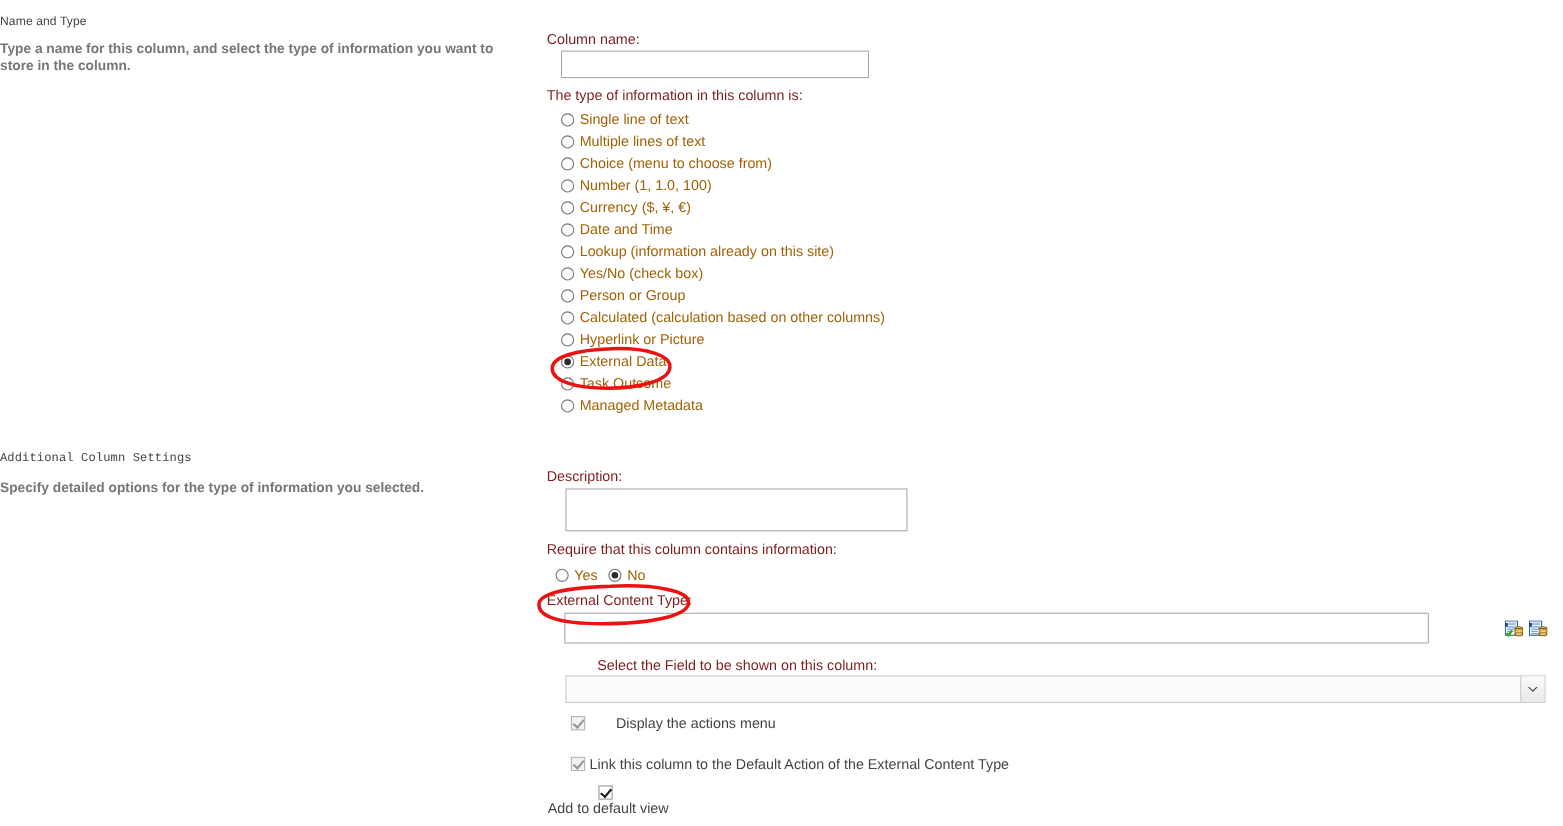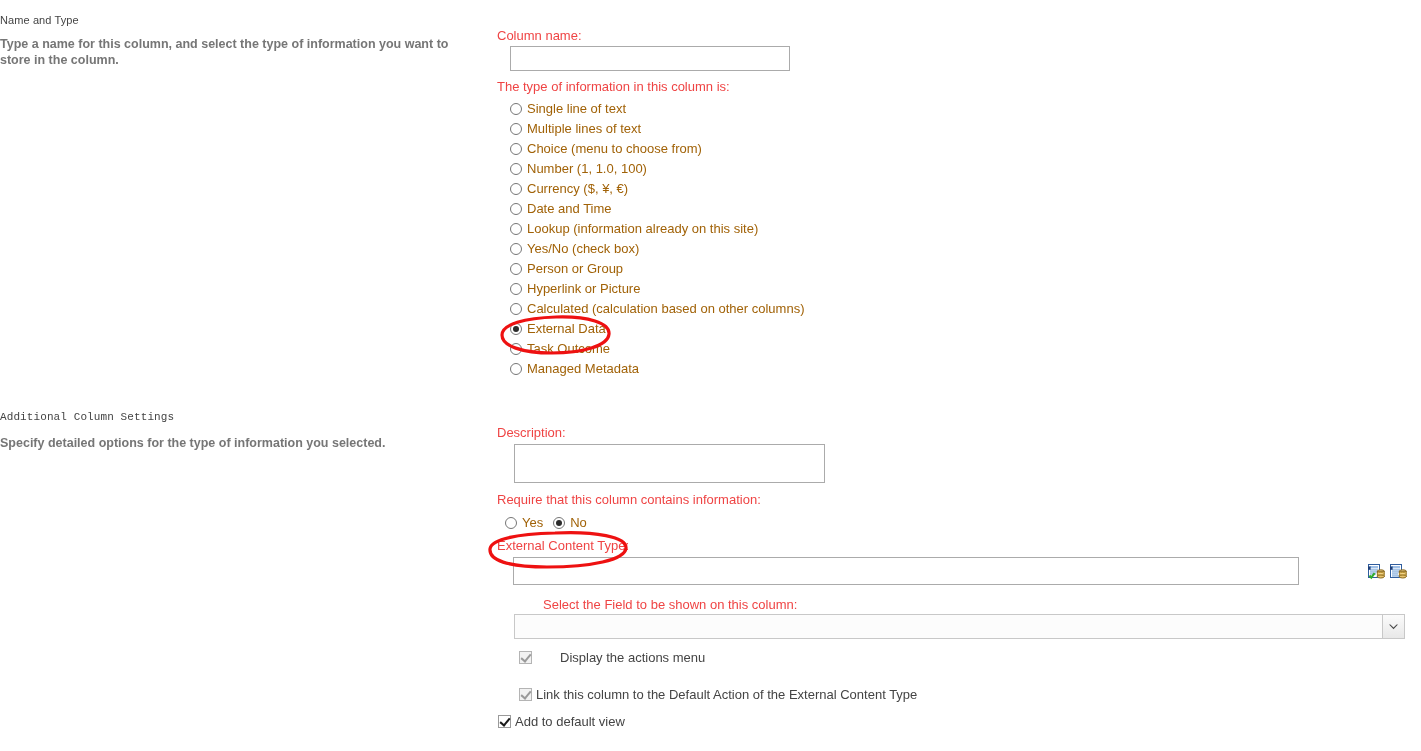--- a/index.html
+++ b/index.html
@@ -32,21 +32,21 @@
     font-size: 12.5px;
     color: #767676;
     line-height: 16px;
     width: 460px;
     font-weight: bold;
   }
 
   
   .field-label {
     font-size: 13px;
-    color: #ef4444;
+    color: #7f1d1d;
     white-space: nowrap;
   }
 
   input.text-box {
     box-sizing: border-box;
     border: 1px solid #ababab;
     background: #ffffff;
     font-family: "Liberation Sans", sans-serif;
     font-size: 13px;
     color: #222;
@@ -226,25 +226,25 @@
     <div class="radio-row">
       <span class="rb"></span>
       <span class="rb-label">Yes/No (check box)</span>
     </div>
     <div class="radio-row">
       <span class="rb"></span>
       <span class="rb-label">Person or Group</span>
     </div>
     <div class="radio-row">
       <span class="rb"></span>
+      <span class="rb-label">Calculated (calculation based on other columns)</span>
+    </div>
+    <div class="radio-row">
+      <span class="rb"></span>
       <span class="rb-label">Hyperlink or Picture</span>
-    </div>
-    <div class="radio-row">
-      <span class="rb"></span>
-      <span class="rb-label">Calculated (calculation based on other columns)</span>
     </div>
     <div class="radio-row">
       <span class="rb checked"></span>
       <span class="rb-label">External Data</span>
     </div>
     <div class="radio-row">
       <span class="rb"></span>
       <span class="rb-label">Task Outcome</span>
     </div>
     <div class="radio-row">
@@ -320,21 +320,21 @@
 <div class="abs cb-row" id="cb-0" style="left:519px; top:650px;gap:24px;">
     <span class="cb checked disabled"></span>
     <span class="cb-label">Display the actions menu</span>
   </div>
 
 <div class="abs cb-row" id="cb-1" style="left:519px; top:687px;">
     <span class="cb checked disabled"></span>
     <span class="cb-label">Link this column to the Default Action of the External Content Type</span>
   </div>
 
-<div class="abs cb-row" id="cb-2" style="left:498px; top:714px;">
+<div class="abs cb-row" id="cb-2" style="left:498px; top:714px;flex-direction:column;">
     <span class="cb checked"></span>
     <span class="cb-label">Add to default view</span>
   </div>
 
 <div class="annot" style="left:496px; top:313px;">
   <svg width="125" height="45" viewBox="0 0 125 45">
     <path d="M60 4 C92 3 114 10 113 21 C112 33 86 40 56 40 C26 40 6 33 6 22 C6 11 29 5 60 4 Z" fill="none" stroke="#ee1111" stroke-width="3.2" stroke-linecap="round"></path>
   </svg>
 </div>
 

